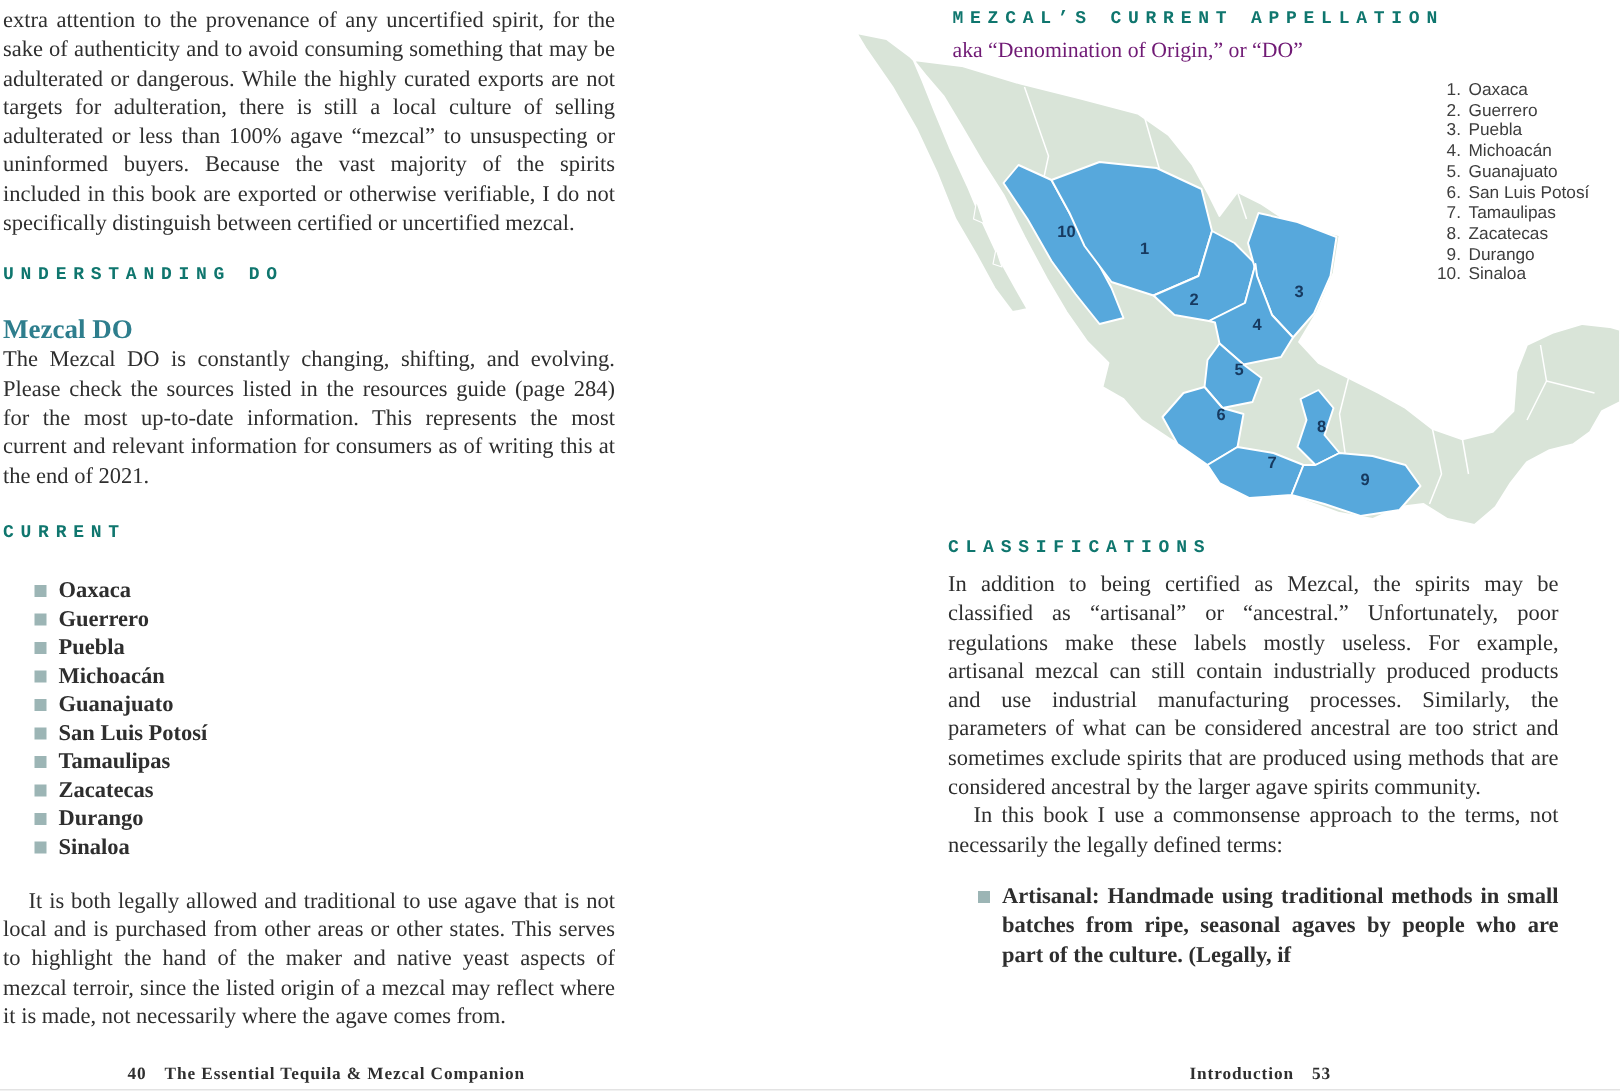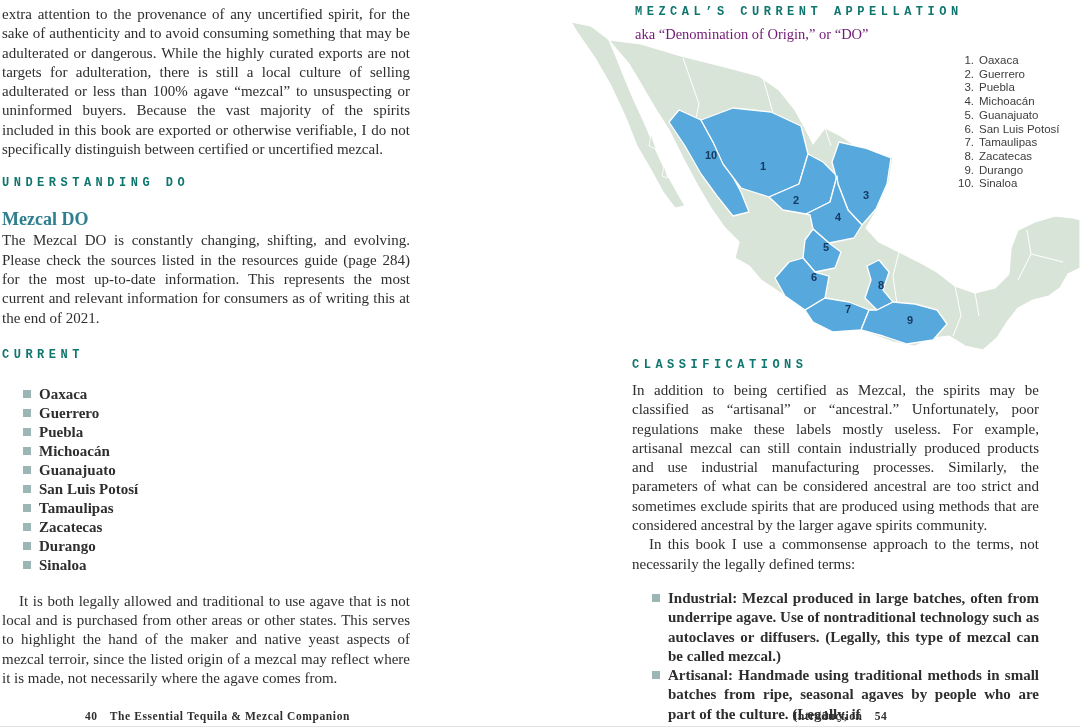--- a/index.html
+++ b/index.html
@@ -211,28 +211,24 @@
     </div>
 </div>
 
 <div class="classifications">
   <h2 class="section-heading">CLASSIFICATIONS</h2>
   <p class="body-text cls-body1">In addition to being certified as Mezcal, the spirits may be classified as “artisanal” or “ancestral.” Unfortunately, poor regulations make these labels mostly useless. For example, artisanal mezcal can still contain industrially produced products and use industrial manufacturing processes. Similarly, the parameters of what can be considered ancestral are too strict and sometimes exclude spirits that are produced using methods that are considered ancestral by the larger agave spirits community.</p>
   <p class="body-text indent">In this book I use a commonsense approach to the terms, not necessarily the legally defined terms:</p>
   <ul class="terms-list">
     <li>
         <span class="sq"></span>
-        <span>Industrial: Mezcal produced in large batches, often from underripe agave. Use of nontraditional technology such as autoclaves or diffusers. (Legally, this type of mezcal can be called mezcal.)</span>
-      </li>
-    <li>
-        <span class="sq"></span>
         <span>Artisanal: Handmade using traditional methods in small batches from ripe, seasonal agaves by people who are part of the culture. (Legally, if</span>
       </li>
   </ul>
 </div>
 
 <div class="footer footer-left">
   <span>40</span><span class="num-gap"></span><span>The Essential Tequila &amp; Mezcal Companion</span>
 </div>
 <div class="footer footer-right">
-  <span>Introduction</span><span class="num-gap"></span><span>54</span>
+  <span>Introduction</span><span class="num-gap"></span><span>53</span>
 </div>
 <div class="bottom-rule"></div>
 
 </body></html>

